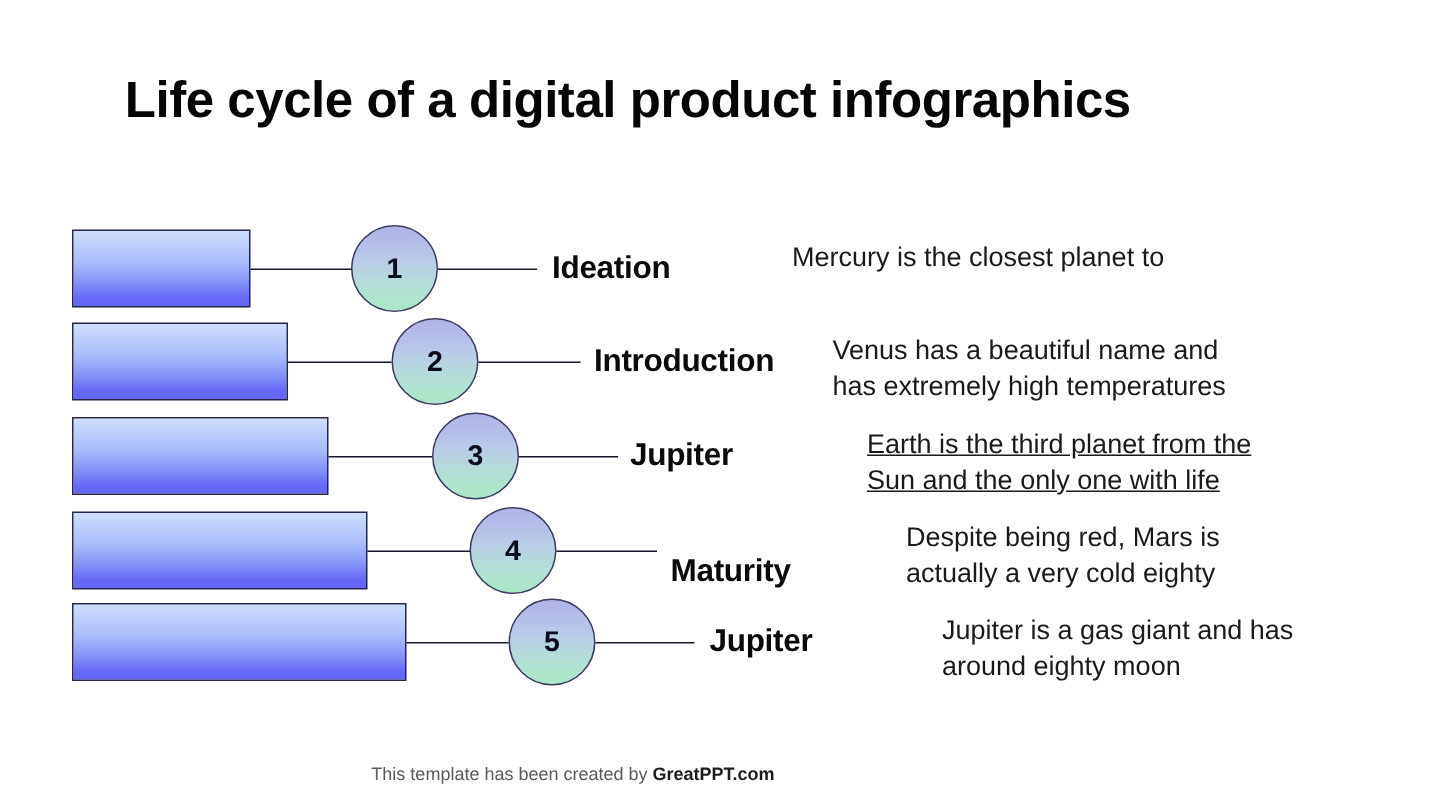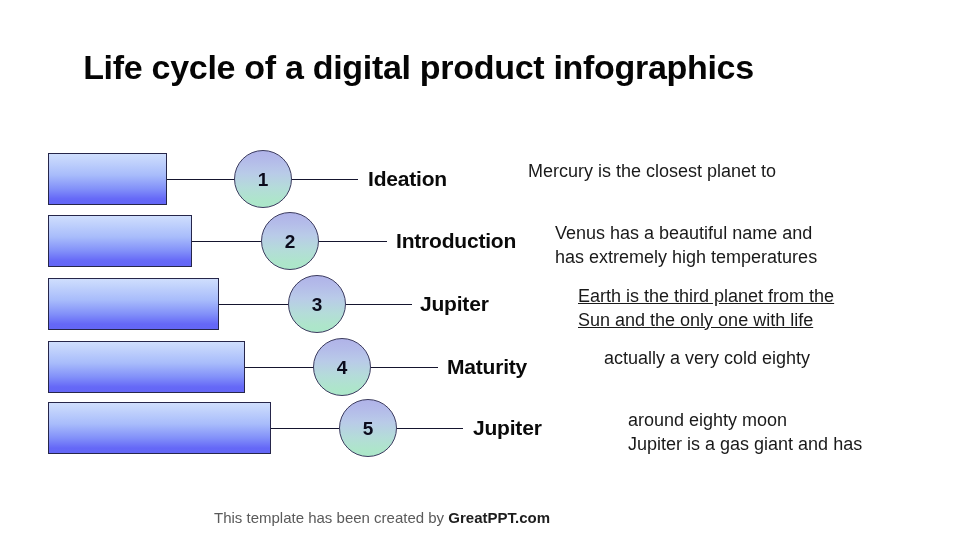--- a/index.html
+++ b/index.html
@@ -115,21 +115,21 @@
   }
   .desc span { display: block; }
 
   
   #footer {
     position: absolute;
     left: 0;
     top: 509px;
     width: 764px;
     text-align: center;
-    font-size: 15px;
+    font-size: 12px;
     color: #5a5a5a;
     font-family: "Liberation Sans", sans-serif;
   }
   #footer .brand {
     font-weight: bold;
     color: #1d1d1d;
   }
 </style>
 </head>
 <body>
@@ -179,35 +179,36 @@
     </div>
   </div>
 
   <div class="row">
     <div class="bar" style="top:341px; width:197px;"></div>
     <div class="connector" style="top:367px; left:245px; width:69px;"></div>
     <div class="circle" style="top:338px; left:313px;">
       <span class="circle-num">4</span>
     </div>
     <div class="connector" style="top:367px; left:371px; width:67px;"></div>
-    <div class="stage-label" style="top:355px; left:447px;">Maturity</div>
+    <div class="stage-label" style="top:369px; left:447px;">Maturity</div>
     <div class="desc" style="top:347px; left:604px;">
+      <span>Despite being red, Mars is</span>
       <span>actually a very cold eighty</span>
     </div>
   </div>
 
   <div class="row">
     <div class="bar" style="top:402px; width:223px;"></div>
     <div class="connector" style="top:428px; left:271px; width:68px;"></div>
     <div class="circle" style="top:399px; left:339px;">
       <span class="circle-num">5</span>
     </div>
     <div class="connector" style="top:428px; left:397px; width:66px;"></div>
     <div class="stage-label" style="top:416px; left:473px;">Jupiter</div>
     <div class="desc" style="top:409px; left:628px;">
+      <span>Jupiter is a gas giant and has</span>
       <span>around eighty moon</span>
-      <span>Jupiter is a gas giant and has</span>
     </div>
   </div>
 
   <div id="footer"><span>This template has been created by </span><span class="brand">GreatPPT.com</span></div>
 
 </div>
 
 </body></html>

